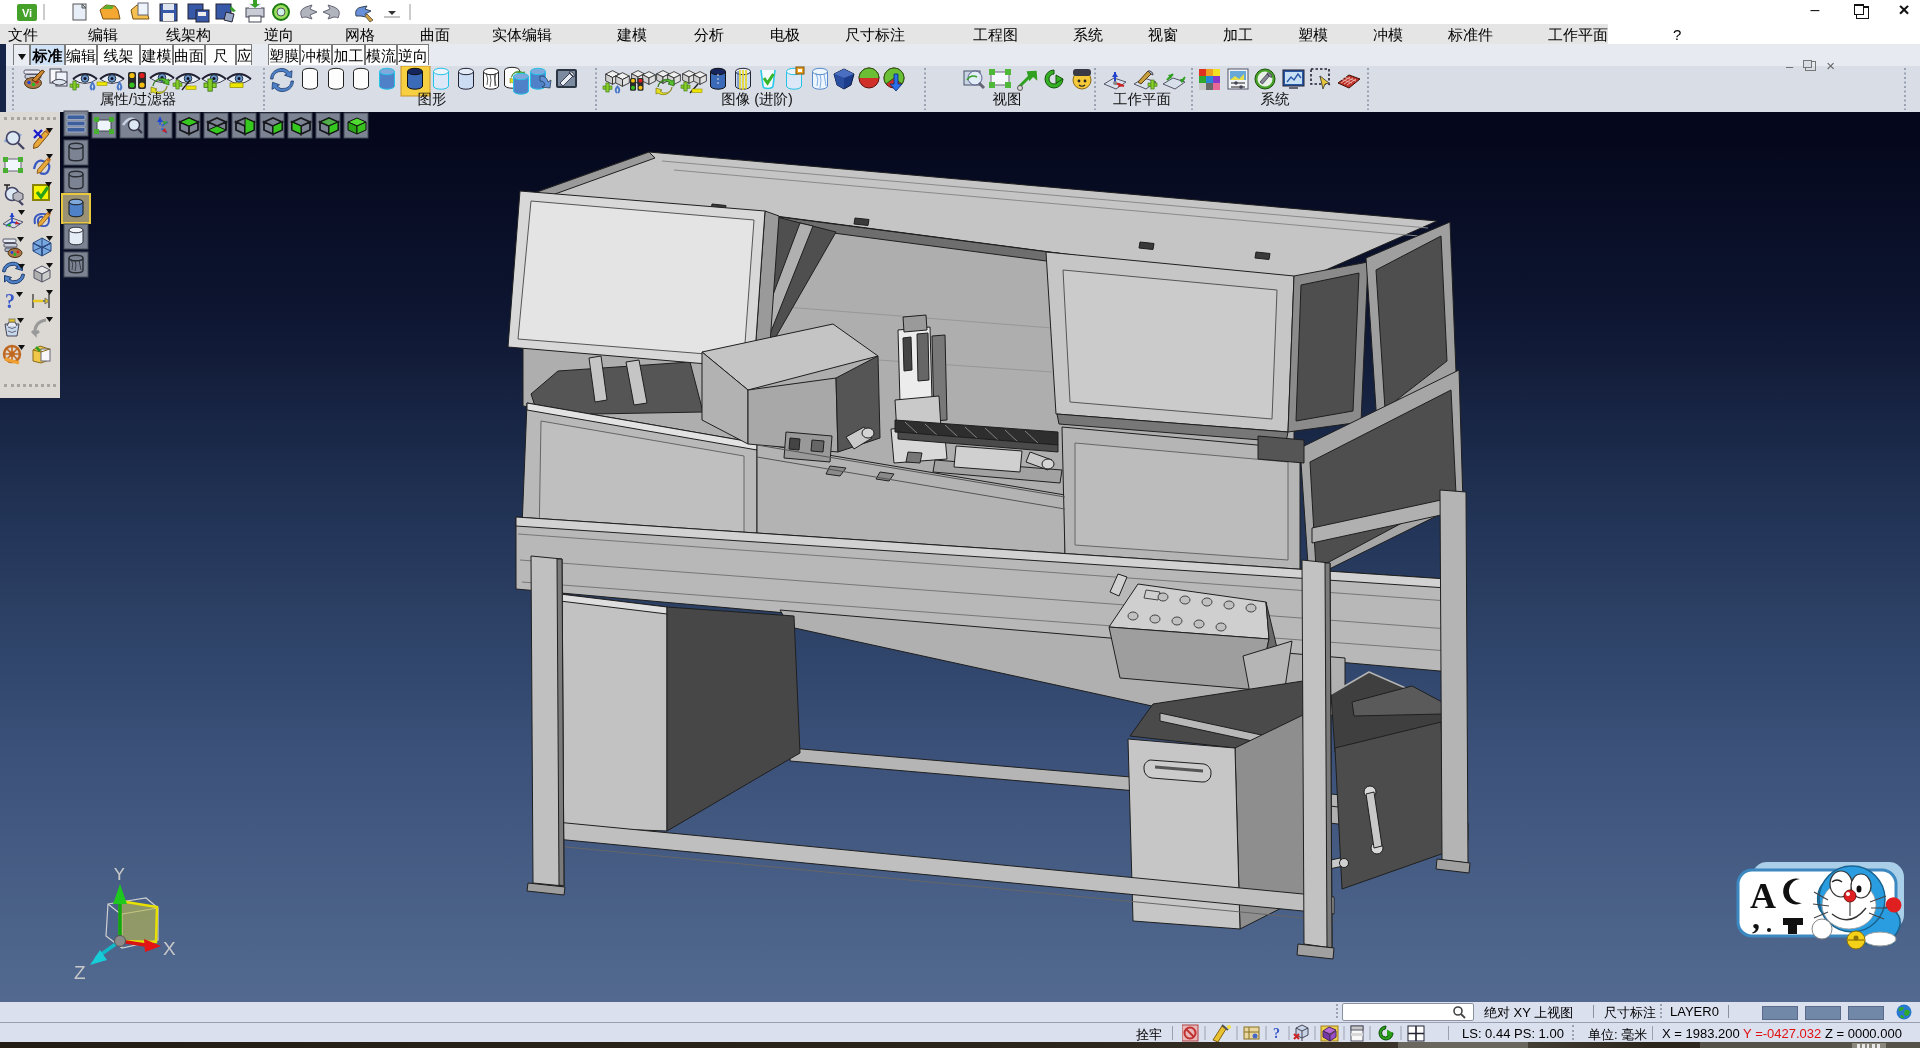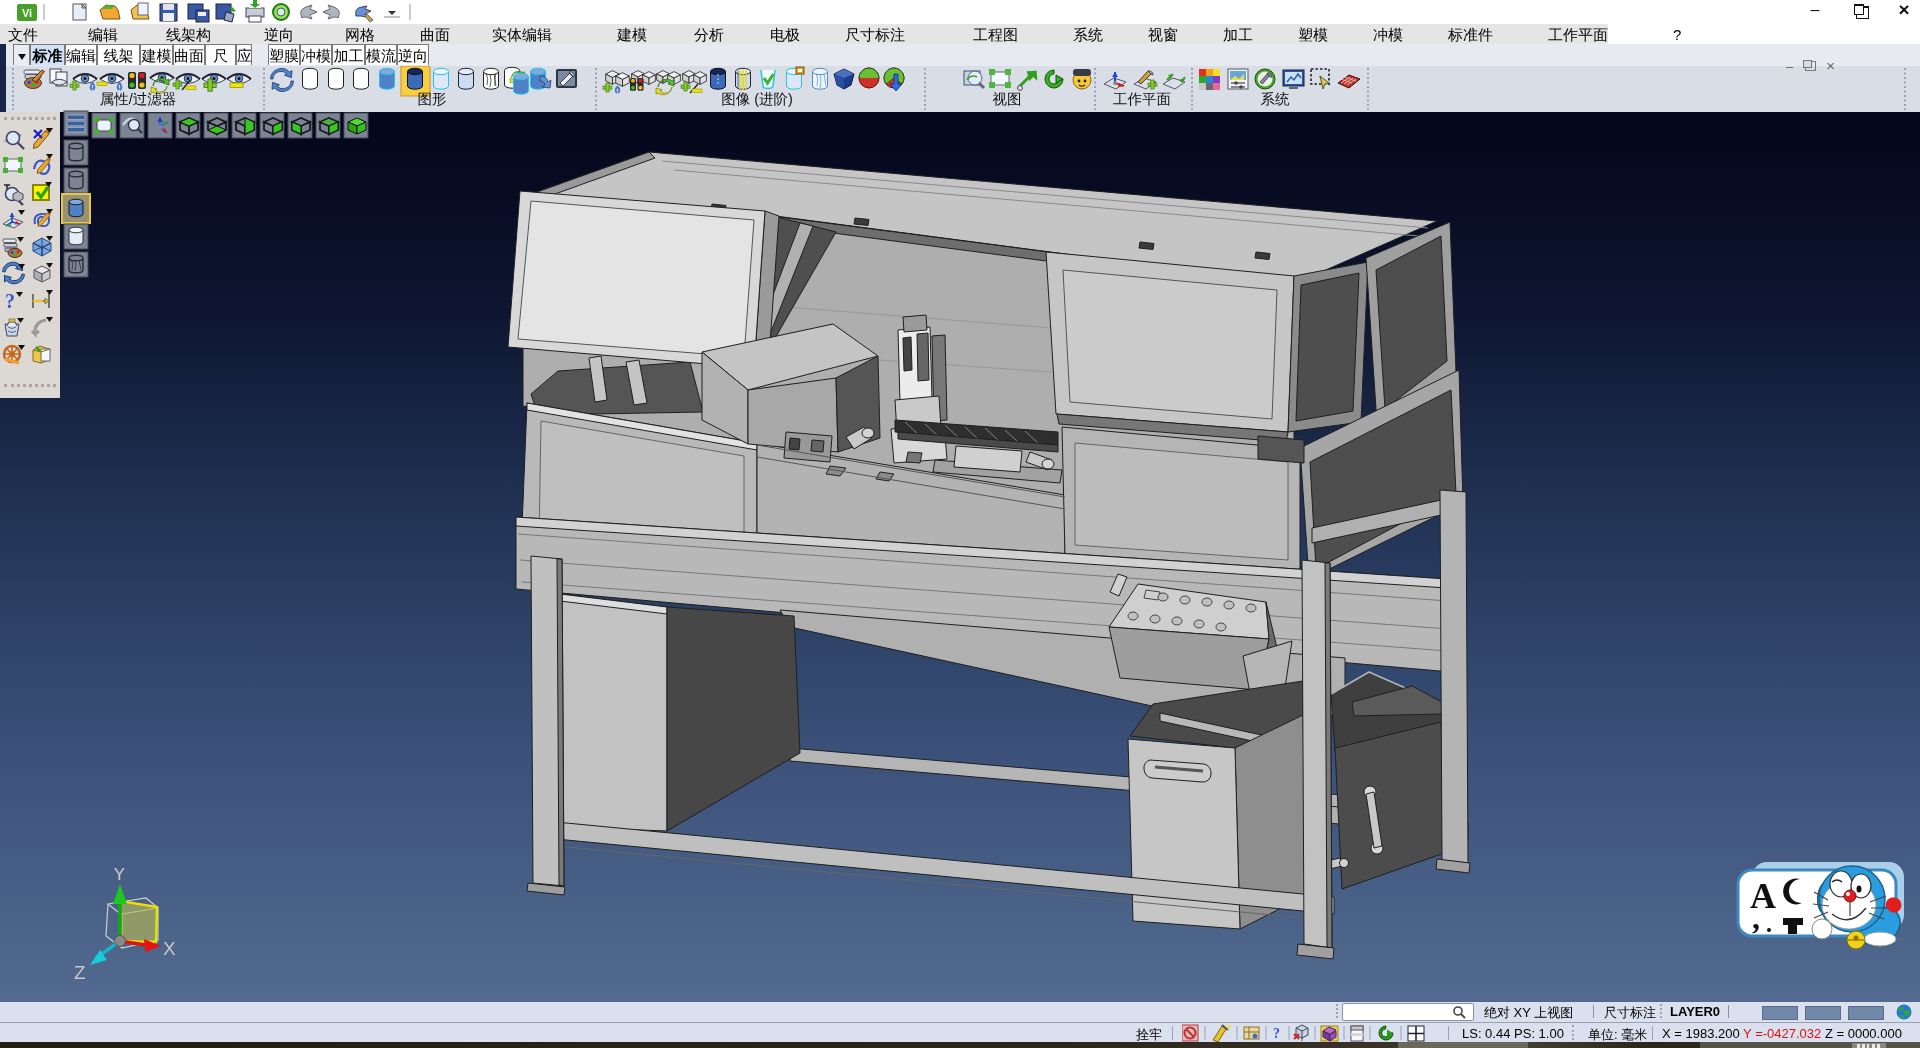--- a/index.html
+++ b/index.html
@@ -794,21 +794,21 @@
 <div class="abs" style="left:1336px;top:2px;height:14px;width:3px;border-left:2px dotted #9aa2b2"></div>
 <div class="abs" style="left:1342px;top:1px;width:130px;height:16px;background:#fff;border:1px solid #8a92a2;border-radius:2px"></div>
 <svg class="abs" style="left:1452px;top:3px" width="14" height="14" viewBox="0 0 14 14">
       <circle cx="6" cy="6" r="4" fill="none" stroke="#444" stroke-width="1.6"></circle>
       <line x1="9" y1="9" x2="13" y2="13" stroke="#444" stroke-width="1.8"></line>
     </svg>
 <span class="s1txt" style="left:1484px">绝对 XY 上视图</span>
 <div class="abs" style="left:1593px;top:3px;height:13px;border-left:1px solid #8a92a2"></div>
 <span class="s1txt" style="left:1604px">尺寸标注</span>
 <div class="abs" style="left:1660px;top:2px;height:14px;width:3px;border-left:2px dotted #9aa2b2"></div>
-<span class="s1txt" style="left:1670px;font-weight:bold">LAYER0</span>
+<span class="s1txt" style="left:1670px;font-weight:normal">LAYER0</span>
 <div class="abs" style="left:1728px;top:3px;height:13px;border-left:1px solid #8a92a2"></div>
 <div class="abs" style="left:1762px;top:4px;width:34px;height:12px;background:#7288a8;border:1px solid #5a6a88"></div>
 <div class="abs" style="left:1805px;top:4px;width:34px;height:12px;background:#7288a8;border:1px solid #5a6a88"></div>
 <div class="abs" style="left:1848px;top:4px;width:34px;height:12px;background:#7288a8;border:1px solid #5a6a88"></div>
 <svg class="abs" style="left:1896px;top:2px" width="16" height="16" viewBox="0 0 16 16">
       <circle cx="8" cy="8" r="7.5" fill="#2878d0"></circle>
       <path d="M3,4 q3,-2 5,0 q-1,3 -4,3 q-2,1 -1,-3z M9,6 q4,-1 5,2 q-1,4 -4,4 q-3,-1 -1,-6z M5,11 q3,0 3,3 q-3,1 -4,-1z" fill="#30a828"></path>
     </svg>
 </div>
 <div class="abs" id="status2">

